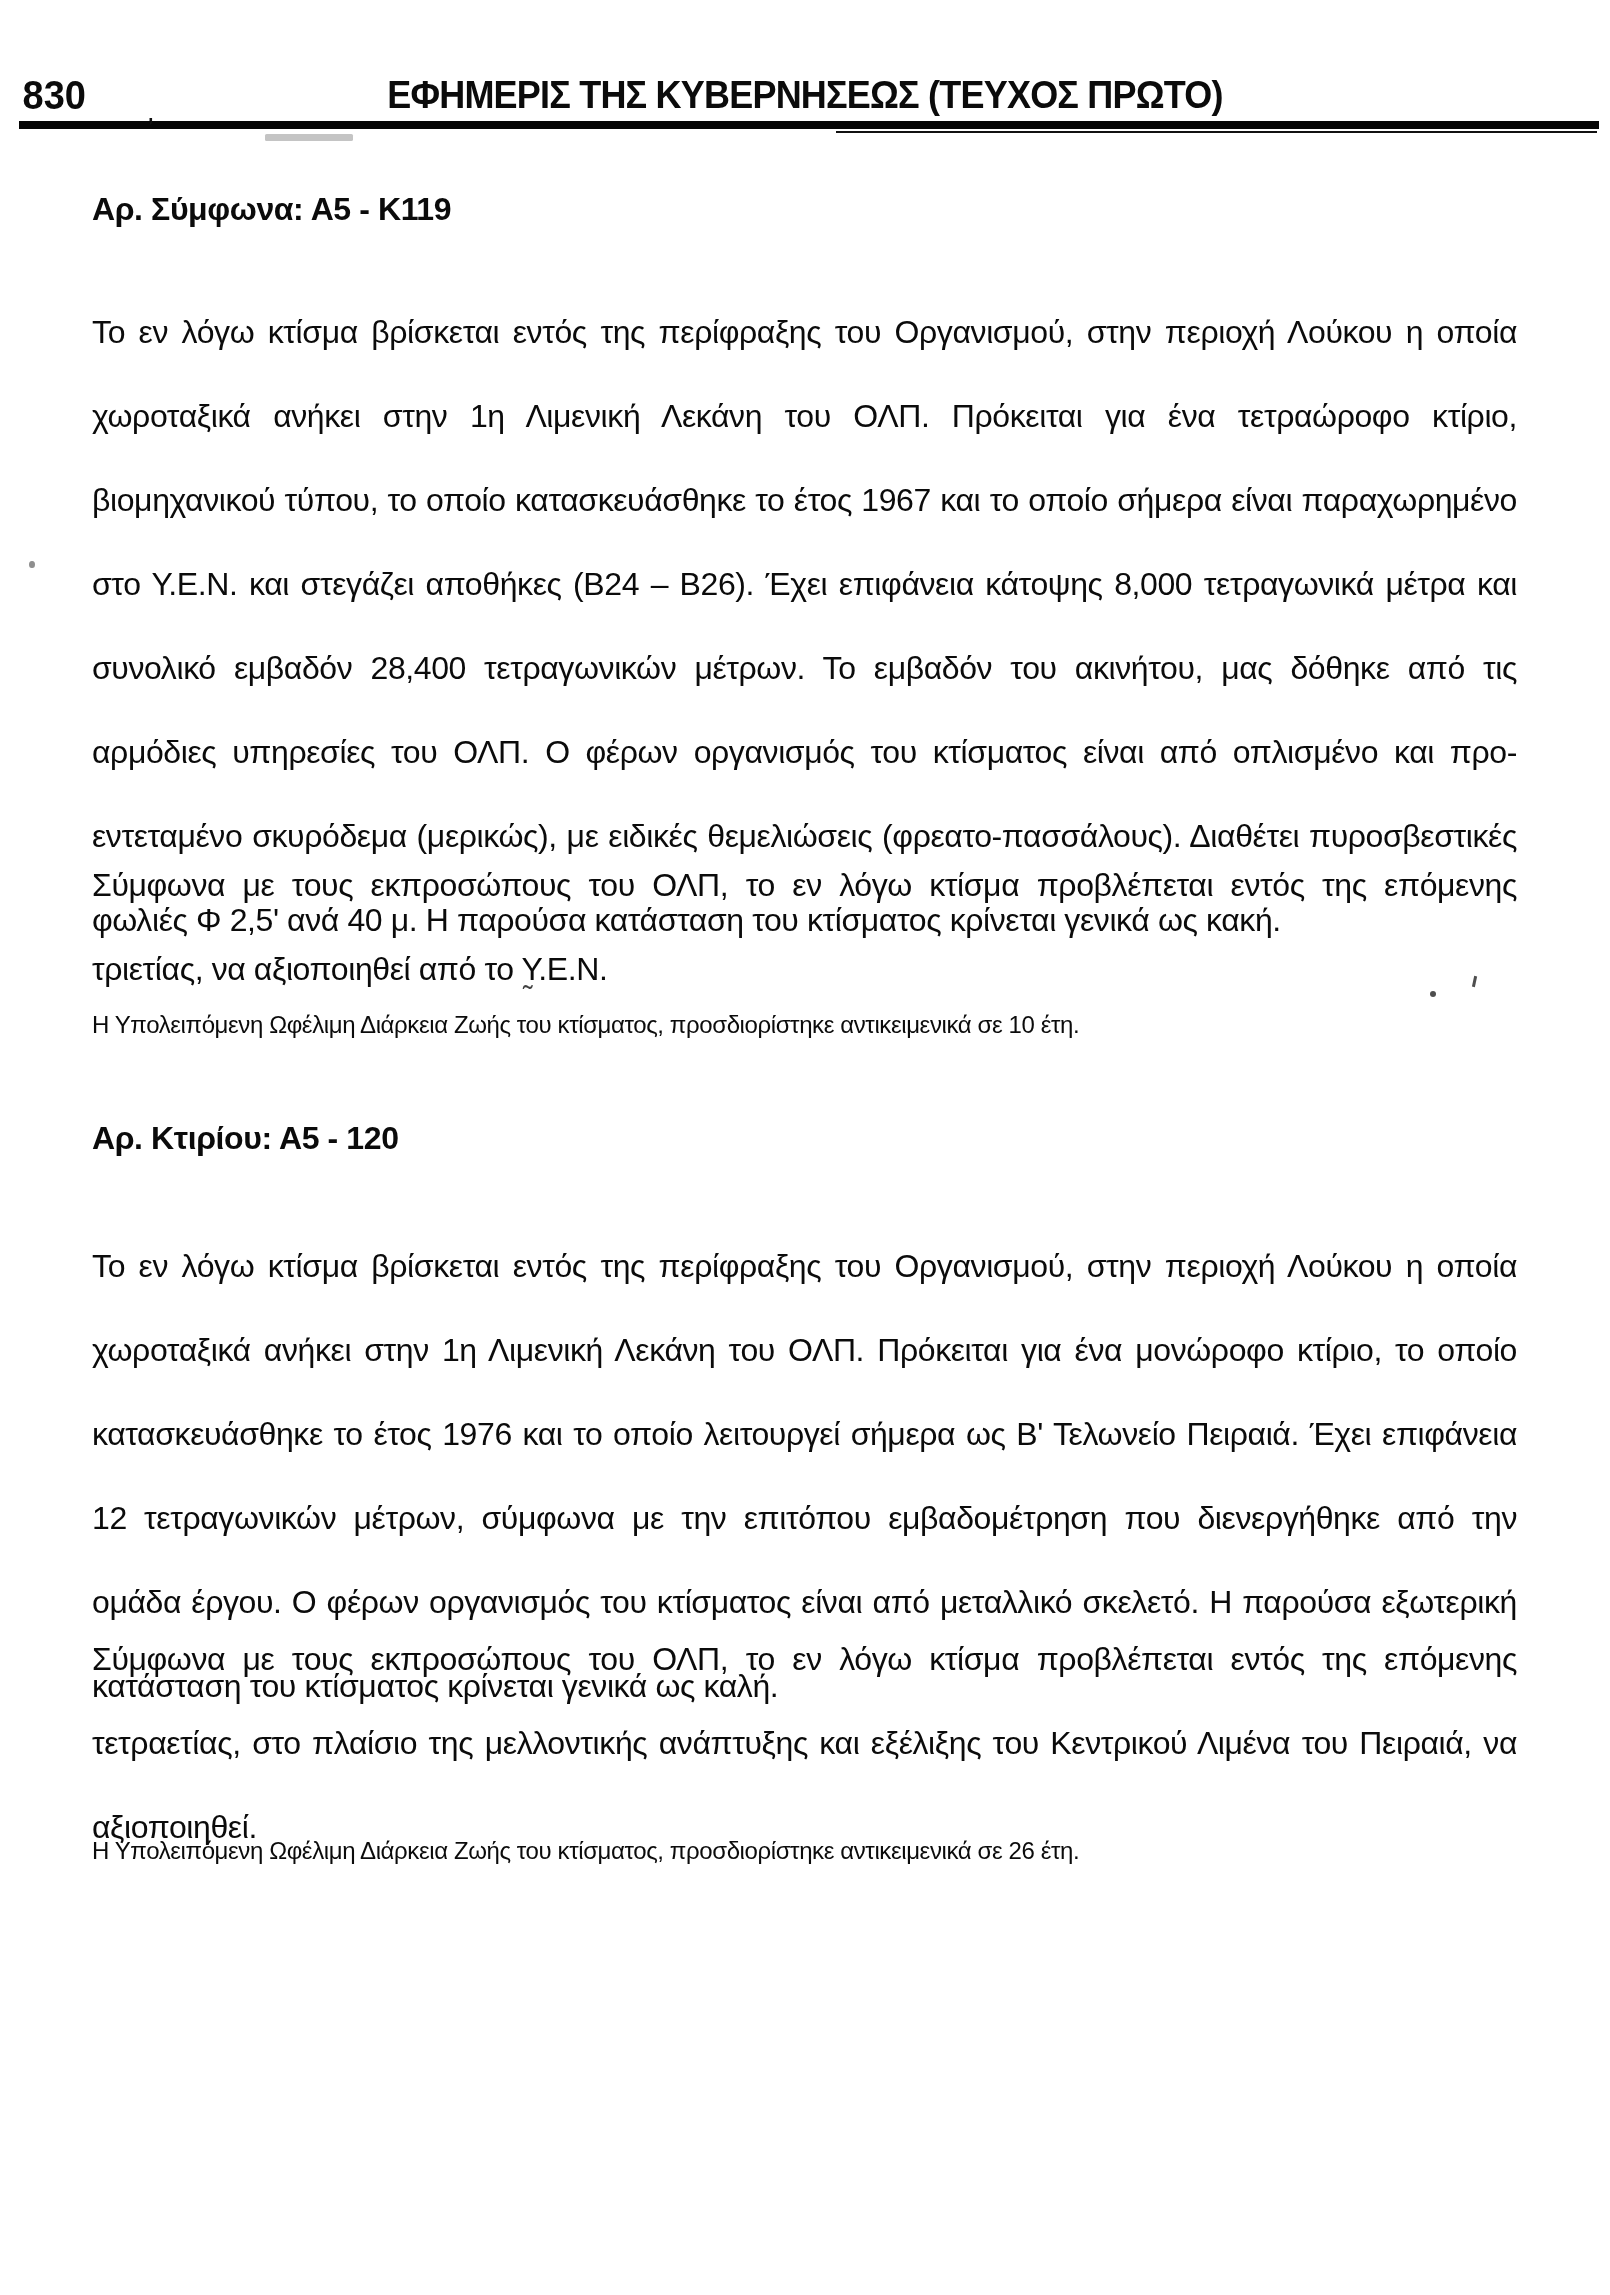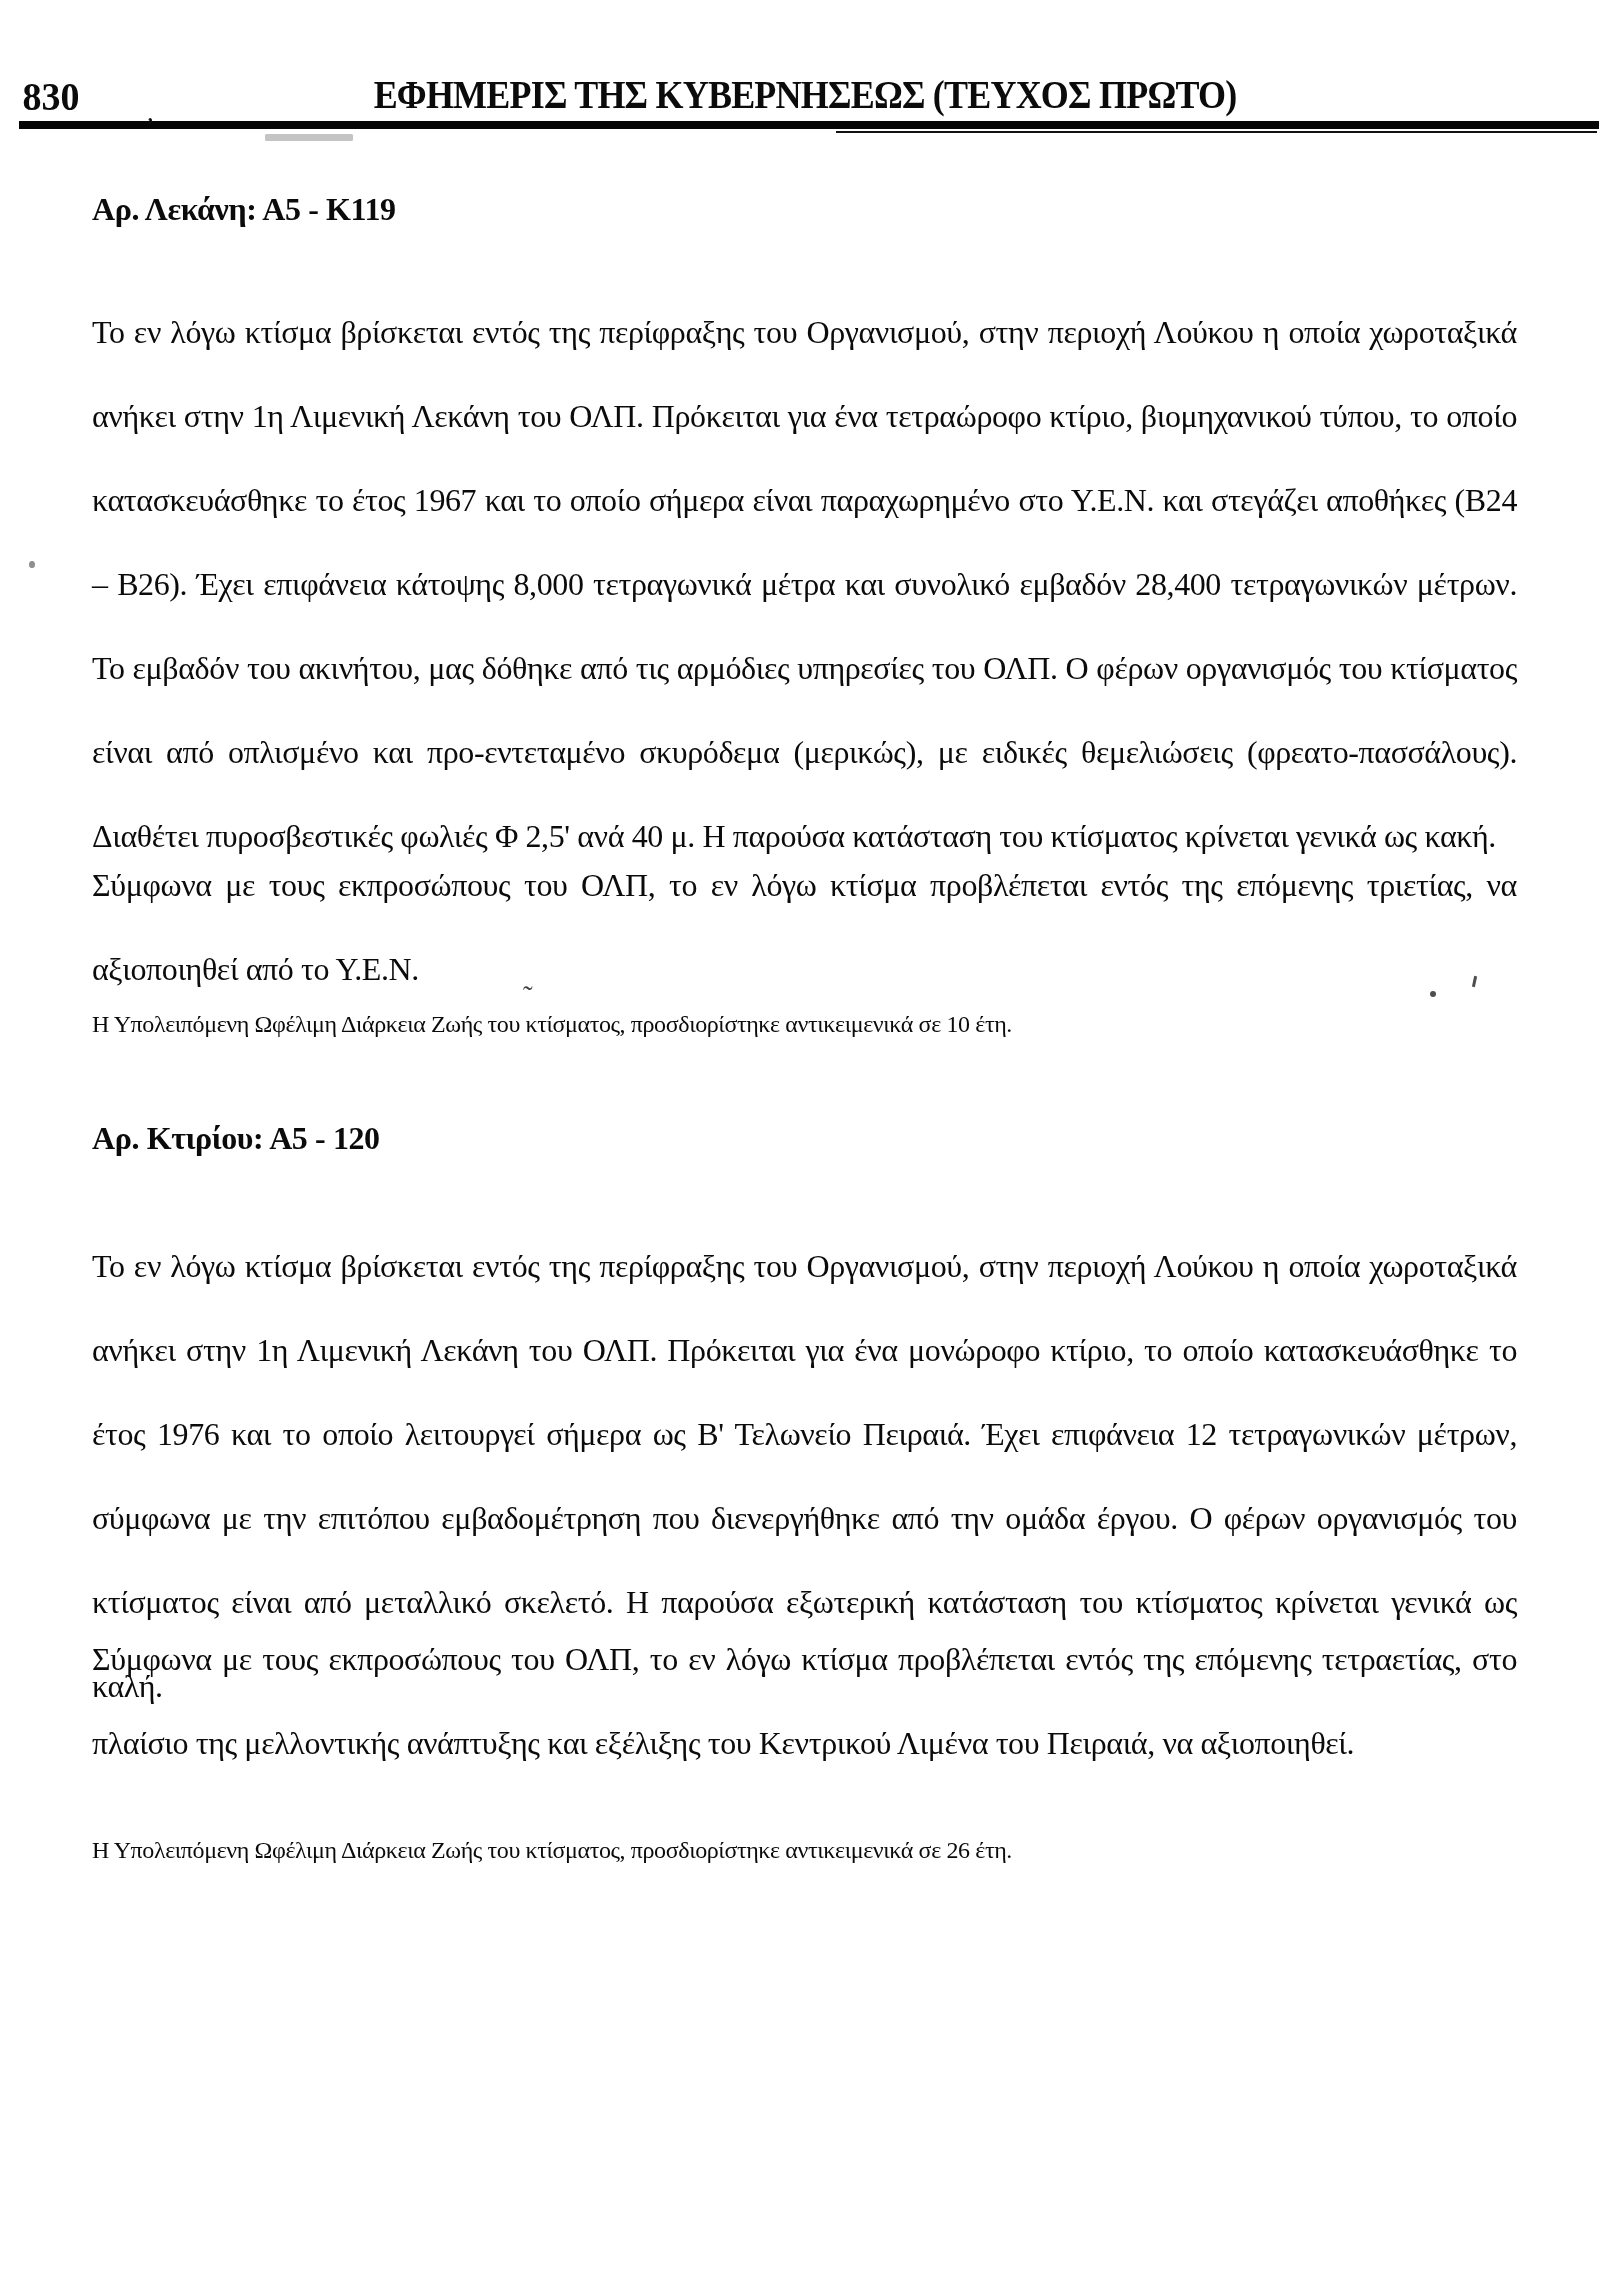--- a/index.html
+++ b/index.html
@@ -8,21 +8,20 @@
     background: #ffffff;
     font-family: "Liberation Sans", sans-serif;
     color: #0b0b0b;
     -webkit-font-smoothing: none;
   }
   .page {
     position: relative;
     width: 1610px; height: 2295px;
     background: #ffffff;
     overflow: hidden;
-    font-family: Liberation Serif, serif;
   }
   .page-number {
     position: absolute; left: 22.5px; top: 74px;
     font-size: 38px; font-weight: bold;
     letter-spacing: 0px; transform: scaleY(1.08);
   }
   .header-title {
     position: absolute; left: 0; right: 0; top: 74px;
     text-align: center;
     font-size: 36px; font-weight: bold;
@@ -85,21 +84,21 @@
 <body>
 
 <div class="page">
 
   <div class="page-number">830</div>
   <div class="header-title">ΕΦΗΜΕΡΙΣ ΤΗΣ ΚΥΒΕΡΝΗΣΕΩΣ (ΤΕΥΧΟΣ ΠΡΩΤΟ)</div>
   <div class="header-rule"></div>
   <div class="header-rule-thin"></div>
   <div class="rule-smudge"></div>
 
-  <div class="section-heading" id="heading-1">Αρ. Λεκάνη: Α5 - Κ119</div>
+  <div class="section-heading" id="heading-1">Αρ. Σύμφωνα: Α5 - Κ119</div>
   <div class="body-par" id="par-1-1">Το εν λόγω κτίσμα βρίσκεται εντός της περίφραξης του Οργανισμού, στην περιοχή Λούκου η οποία χωροταξικά ανήκει στην 1η Λιμενική Λεκάνη του ΟΛΠ. Πρόκειται για ένα τετραώροφο κτίριο, βιομηχανικού τύπου, το οποίο κατασκευάσθηκε το έτος 1967 και το οποίο σήμερα είναι παραχωρημένο στο Υ.Ε.Ν. και στεγάζει αποθήκες (Β24 – Β26). Έχει επιφάνεια κάτοψης 8,000 τετραγωνικά μέτρα και συνολικό εμβαδόν 28,400 τετραγωνικών μέτρων. Το εμβαδόν του ακινήτου, μας δόθηκε από τις αρμόδιες υπηρεσίες του ΟΛΠ. Ο φέρων οργανισμός του κτίσματος είναι από οπλισμένο και προ-εντεταμένο σκυρόδεμα (μερικώς), με ειδικές θεμελιώσεις (φρεατο-πασσάλους). Διαθέτει πυροσβεστικές φωλιές Φ 2,5' ανά 40 μ. Η παρούσα κατάσταση του κτίσματος κρίνεται γενικά ως κακή.</div>
   <div class="body-par" id="par-1-2">Σύμφωνα με τους εκπροσώπους του ΟΛΠ, το εν λόγω κτίσμα προβλέπεται εντός της επόμενης τριετίας, να αξιοποιηθεί από το Υ.Ε.Ν.</div>
   <div class="single-line" id="line-1-3">Η Υπολειπόμενη Ωφέλιμη Διάρκεια Ζωής του κτίσματος, προσδιορίστηκε αντικειμενικά σε 10 έτη.</div>
 
   <div class="section-heading" id="heading-2">Αρ. Κτιρίου: Α5 - 120</div>
   <div class="body-par" id="par-2-1">Το εν λόγω κτίσμα βρίσκεται εντός της περίφραξης του Οργανισμού, στην περιοχή Λούκου η οποία χωροταξικά ανήκει στην 1η Λιμενική Λεκάνη του ΟΛΠ. Πρόκειται για ένα μονώροφο κτίριο, το οποίο κατασκευάσθηκε το έτος 1976 και το οποίο λειτουργεί σήμερα ως Β' Τελωνείο Πειραιά. Έχει επιφάνεια 12 τετραγωνικών μέτρων, σύμφωνα με την επιτόπου εμβαδομέτρηση που διενεργήθηκε από την ομάδα έργου. Ο φέρων οργανισμός του κτίσματος είναι από μεταλλικό σκελετό. Η παρούσα εξωτερική κατάσταση του κτίσματος κρίνεται γενικά ως καλή.</div>
   <div class="body-par" id="par-2-2">Σύμφωνα με τους εκπροσώπους του ΟΛΠ, το εν λόγω κτίσμα προβλέπεται εντός της επόμενης τετραετίας, στο πλαίσιο της μελλοντικής ανάπτυξης και εξέλιξης του Κεντρικού Λιμένα του Πειραιά, να αξιοποιηθεί.</div>
   <div class="single-line" id="line-2-3">Η Υπολειπόμενη Ωφέλιμη Διάρκεια Ζωής του κτίσματος, προσδιορίστηκε αντικειμενικά σε 26 έτη.</div>
 
   <div class="artifact comma-mark">,</div>

